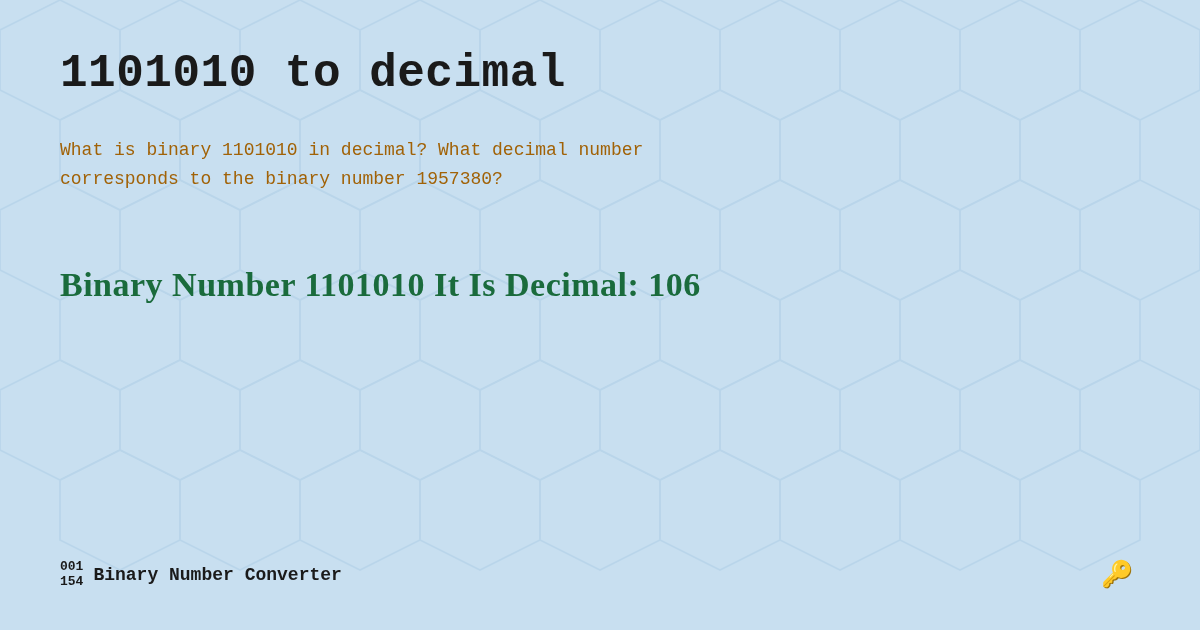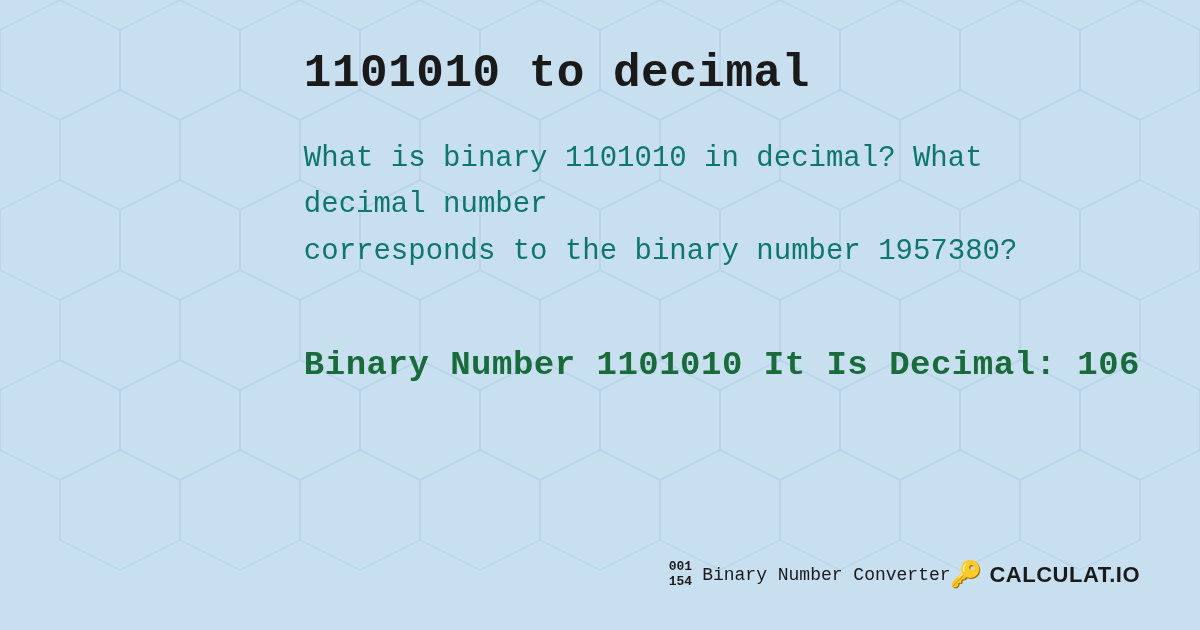--- a/index.html
+++ b/index.html
@@ -18,47 +18,47 @@
     }
 
     .content {
       position: relative;
       z-index: 1;
       padding: 48px 60px 40px 60px;
       height: 100%;
       display: flex;
       flex-direction: column;
       justify-content: space-between;
-      align-items: flex-end;
     }
 
     .main-section {
       display: flex;
       flex-direction: column;
       gap: 0;
     }
 
     .page-title {
       font-size: 46px;
       font-weight: 700;
       color: #1a1a1a;
       margin-bottom: 36px;
       letter-spacing: 0.5px;
     }
 
     .description {
-      font-size: 29px;
-      color: #0f766e;
+      font-size: 18px;
+      color: #a16207;
       line-height: 1.6;
-      margin-bottom: 48px;
+      margin-bottom: 68px;
       max-width: 780px;
     }
 
     .result-section {
-      margin-top: 23px;
+      margin-top: 4px;
+      font-family: Liberation Serif, serif;
     }
 
     .result-text {
       font-size: 34px;
       font-weight: 700;
       color: #1a6b3c;
       letter-spacing: 0.5px;
     }
 
     .footer {
@@ -79,21 +79,21 @@
       flex-direction: column;
       line-height: 1.1;
       font-size: 13px;
       font-weight: 600;
       color: #1a1a1a;
       font-family: 'Courier New', monospace;
     }
 
     .brand-label {
       font-size: 18px;
-      font-weight: 400;
+      font-weight: 700;
       color: #1a1a1a;
       font-family: 'Courier New', monospace;
     }
 
     .brand-right {
       display: flex;
       align-items: center;
       gap: 8px;
     }
 
@@ -213,17 +213,16 @@
       <div class="brand-icon">
         <span>001</span>
         <span>154</span>
       </div>
       <span class="brand-label">Binary Number Converter</span>
     </div>
 
     <div class="brand-right">
       <div class="calculat-logo">
         <span class="calculat-icon">🔑</span>
-        <span>CALCULAT.IO</span>
       </div>
     </div>
   </div>
 </div>
 
 </body></html>

